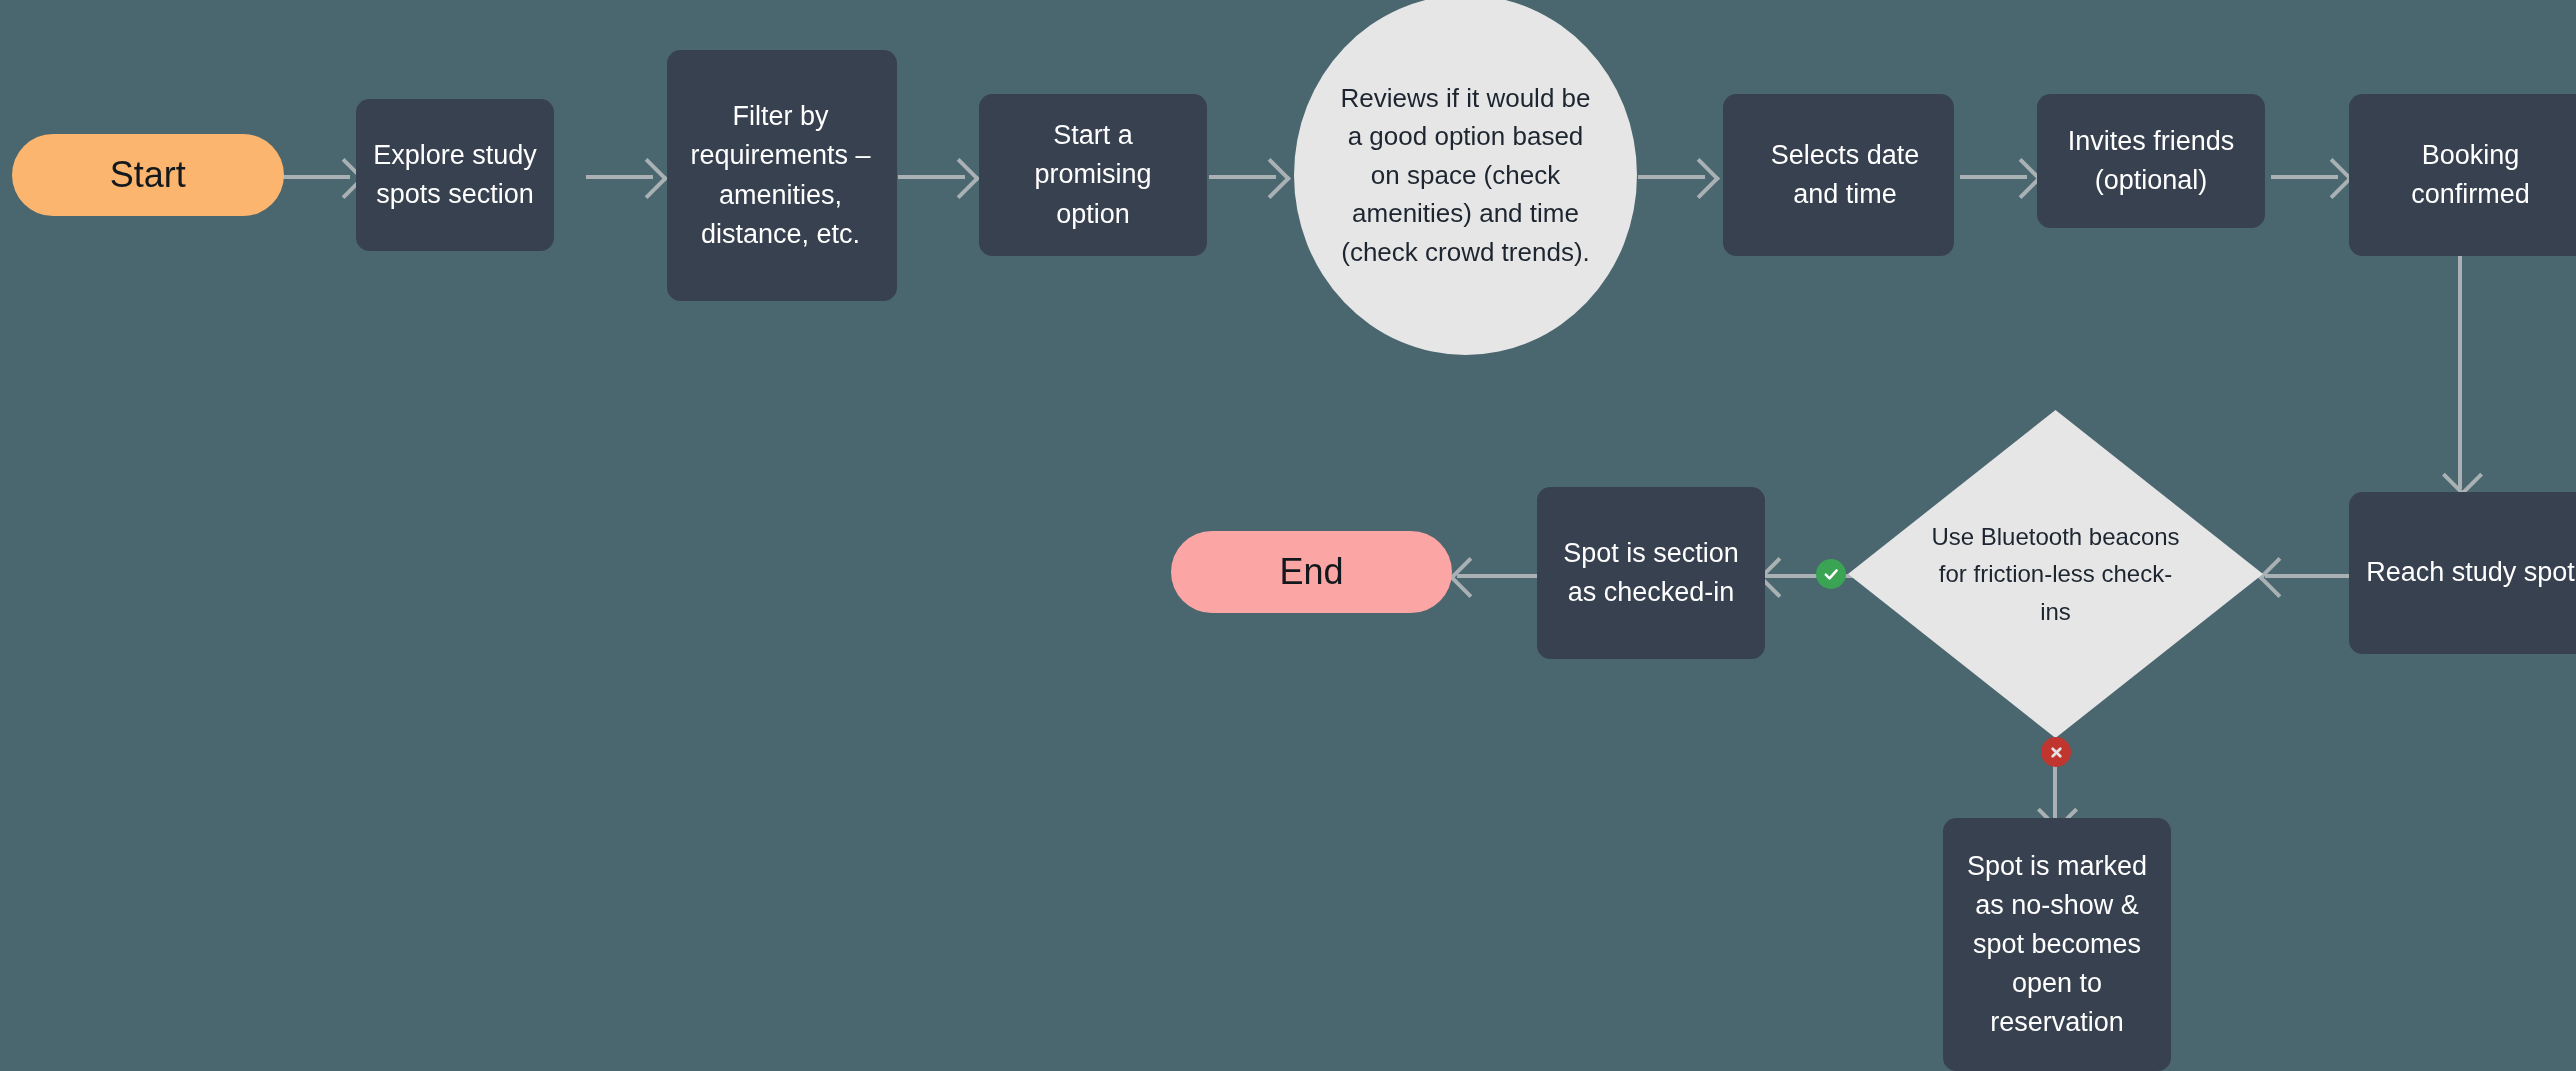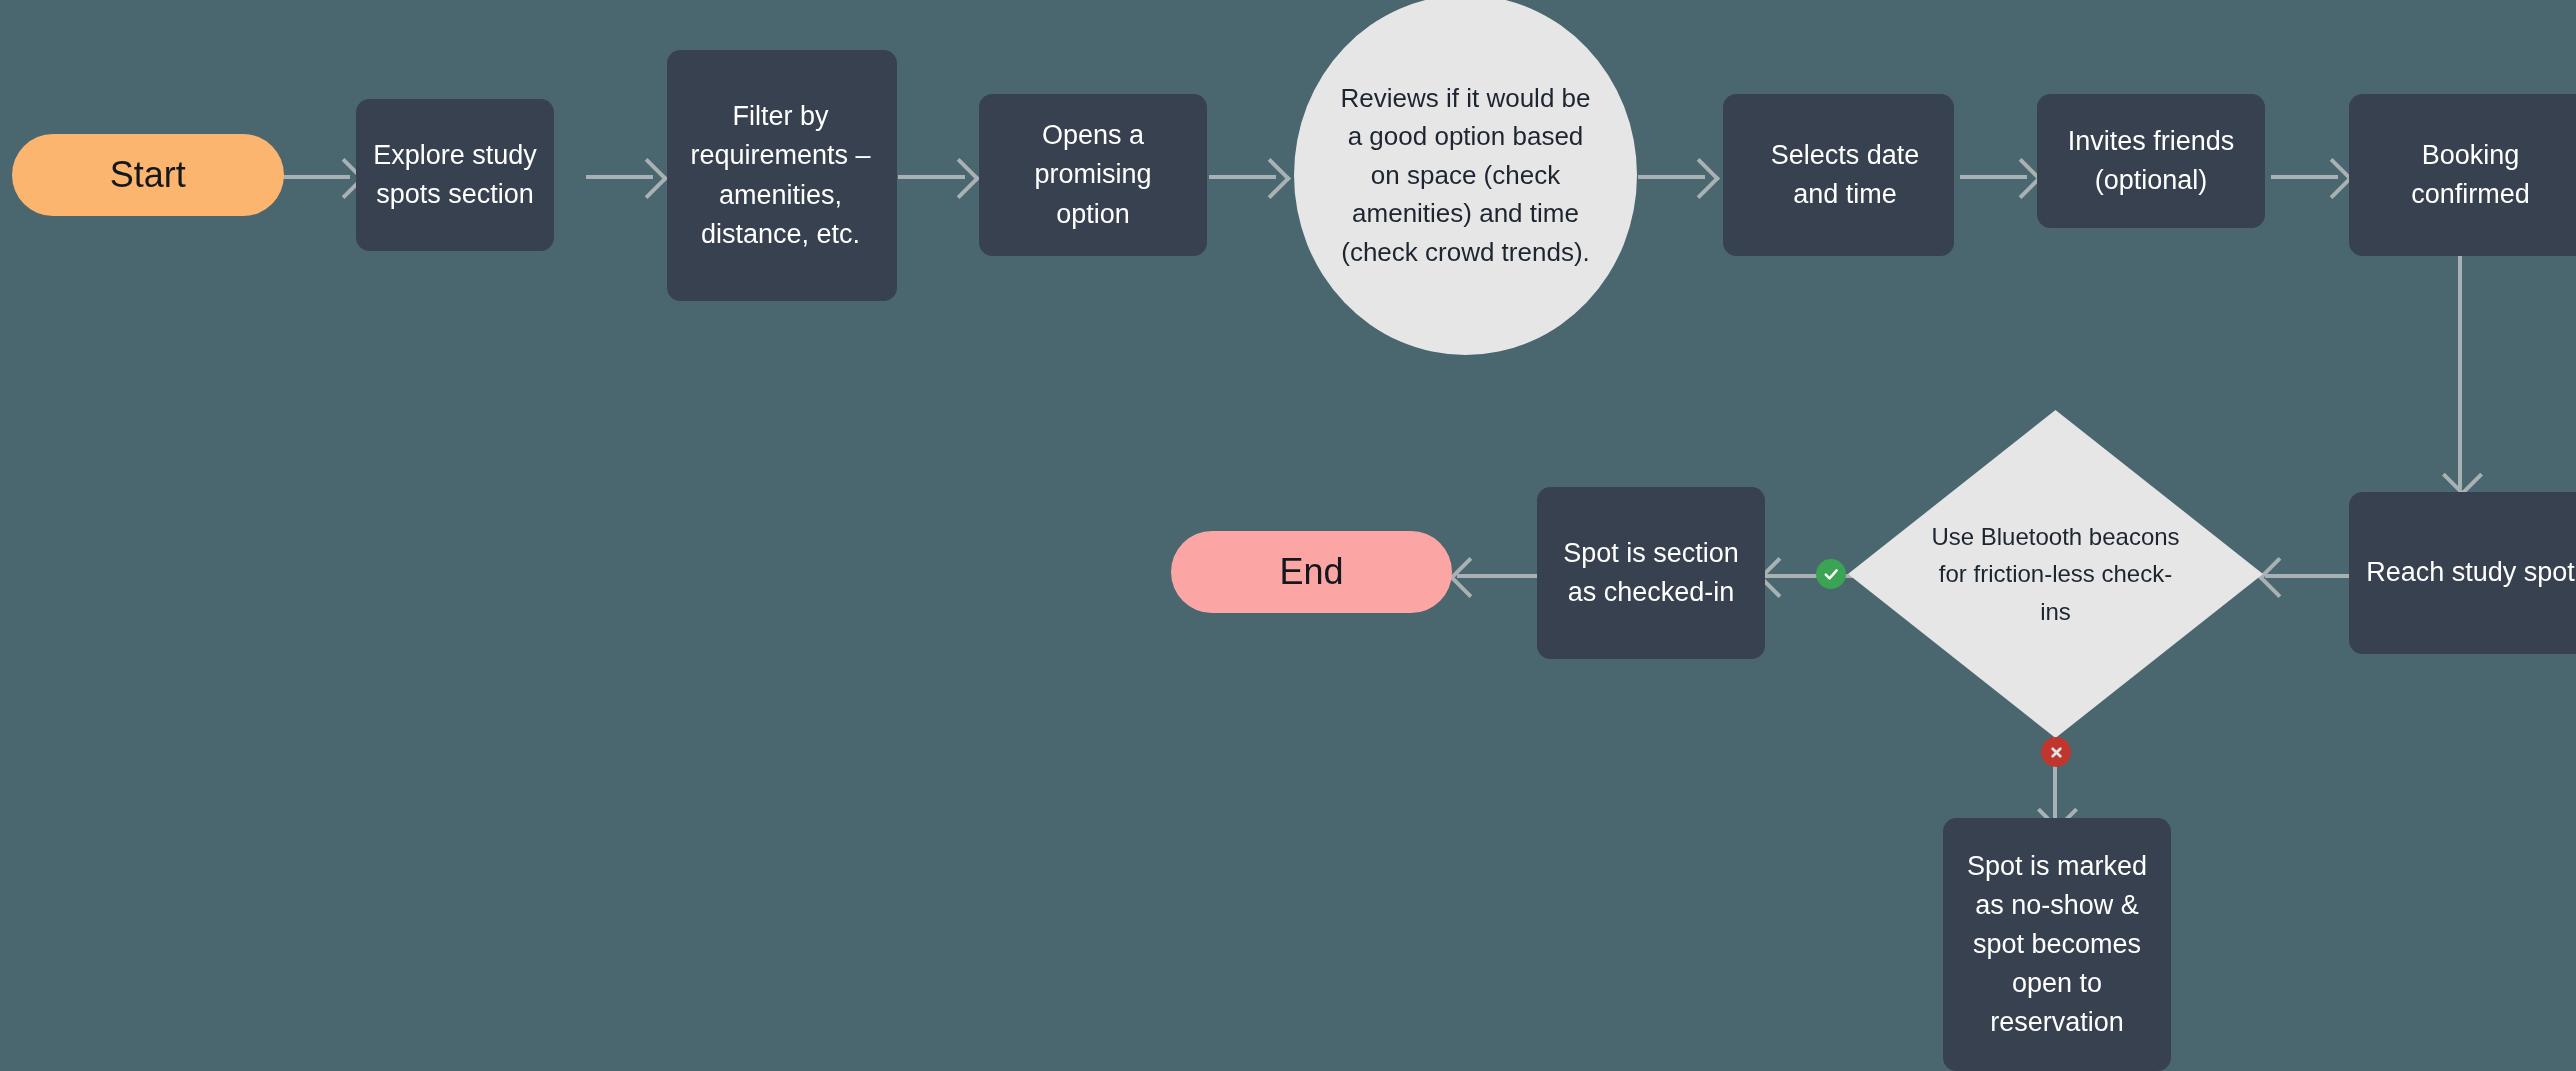--- a/index.html
+++ b/index.html
@@ -180,21 +180,21 @@
 
   <div class="node node-box" style="left:356px; top:99px; width:198px; height:152px;">
     <span>Explore study spots section</span>
   </div>
 
   <div class="node node-box" style="left:667px; top:50px; width:230px; height:251px;padding-left:12px;">
     <span>Filter by requirements – amenities, distance, etc.</span>
   </div>
 
   <div class="node node-box" style="left:979px; top:94px; width:228px; height:162px;">
-    <span>Opens a promising option</span>
+    <span>Start a promising option</span>
   </div>
 
   <div class="node node-circle" style="left:1294px; top:-5px; width:343px; height:360px;">
     <span>Reviews if it would be a good option based on space (check amenities) and time (check crowd trends).</span>
   </div>
 
   <div class="node node-box" style="left:1723px; top:94px; width:231px; height:162px;padding-left:28px;">
     <span>Selects date and time</span>
   </div>
 

